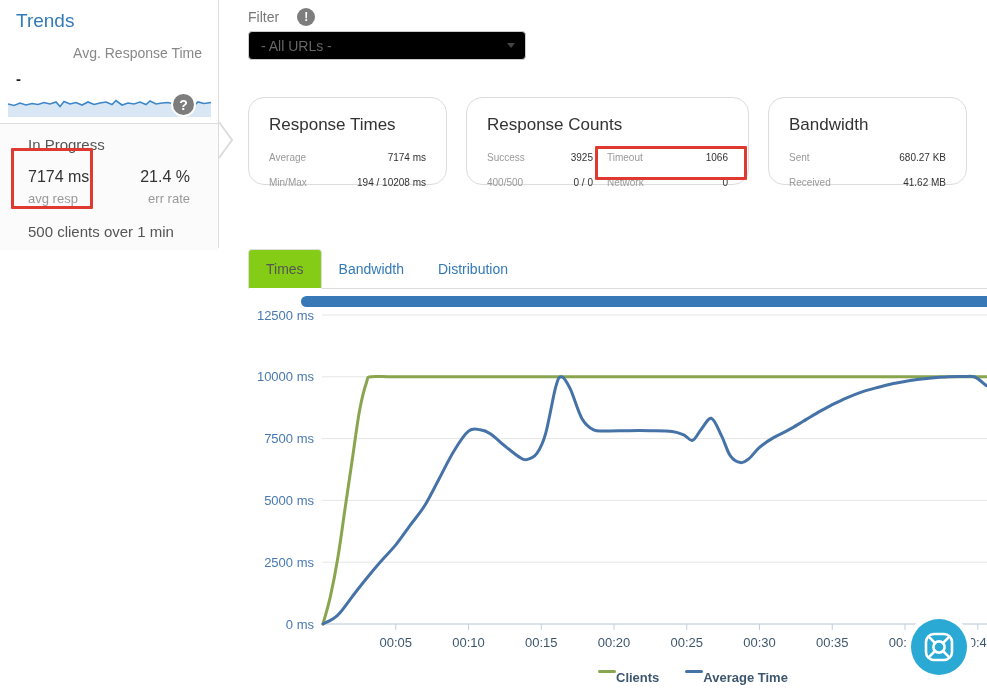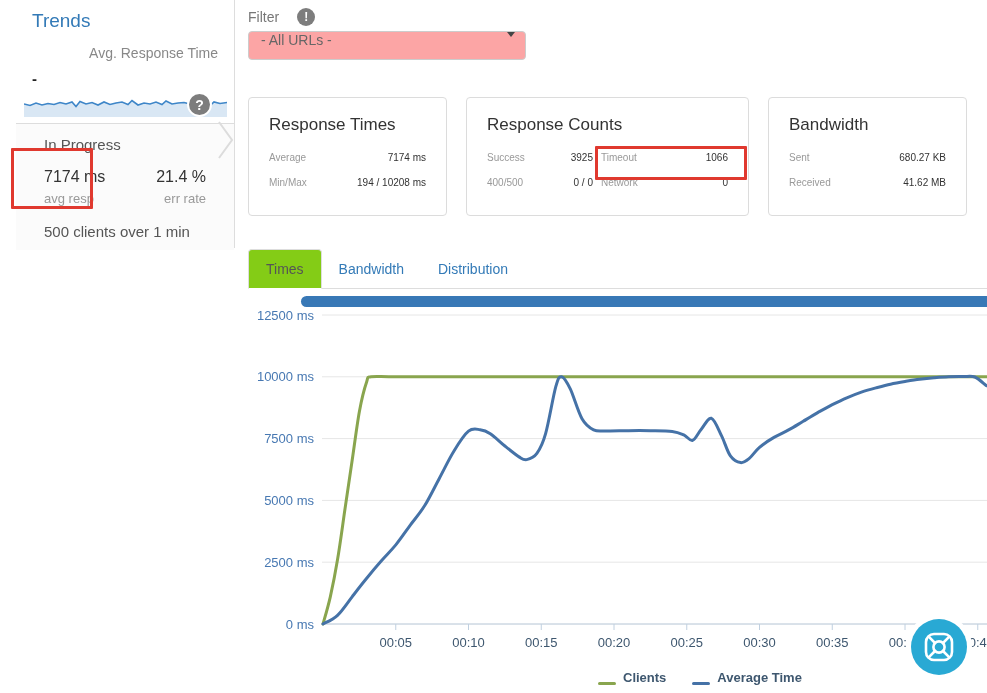--- a/index.html
+++ b/index.html
@@ -1,21 +1,21 @@
 <!DOCTYPE html>
 <html style="--link-blue: #337ab7; --progress-bar: #3878b6; --highlight-red: #e0392f; --help-widget: #29a9d4; --y-label: #4778b2; --x-label: #3E576F; --grid-line: #e6e6e6; --axis-line: #C0D0E0; --sparkline-stroke: #3e86c8; --sparkline-fill: #d9e7f4;"><head>
 <meta charset="utf-8">
 <style>
   html,body{margin:0;padding:0;}
   body{width:987px;height:693px;position:relative;overflow:hidden;background:#fff;
        font-family:"Liberation Sans",sans-serif;color:#333;}
   .abs{position:absolute;}
 
   
-  .left-panel{left:16px;top:0;width:219px;height:248px;background:#fff;
+  .left-panel{left:0;top:0;width:219px;height:248px;background:#fff;
               border-right:1px solid #ddd;border-bottom:1px solid #ddd;box-sizing:border-box;}
   .trends{padding:10px 16px 6px;position:relative;}
   .trends-title{font-size:19px;color:var(--link-blue);margin:0 0 13px;font-weight:400;}
   .trends-sub{font-size:14px;color:#888;margin-bottom:9px;text-align:right;}
   .trends-val{font-size:15px;font-weight:bold;color:#222;margin-bottom:3px;}
   .spark-wrap{position:relative;width:203px;height:27px;margin-left:-8px;}
   .help-badge{position:absolute;right:15px;top:2px;width:25px;height:25px;border-radius:50%;
               background:#7d7d7d;color:#fff;font-weight:bold;font-size:14px;
               display:flex;align-items:center;justify-content:center;border:2px solid #fff;box-sizing:border-box;}
   .in-progress{border-top:1px solid #ddd;background:#fbfbfb;padding:12px 28px 10px;}
@@ -29,50 +29,50 @@
 
   
   .hl-box{border:3px solid var(--highlight-red);border-radius:1px;pointer-events:none;z-index:30;}
   .hl-avg{left:11px;top:148px;width:76px;height:55px;}
   .hl-timeout{left:595px;top:146px;width:146px;height:28px;}
 
   
   .filter-row{left:248px;top:8px;display:flex;align-items:center;gap:18px;font-size:14px;color:#777;}
   .alert-badge{width:18px;height:18px;border-radius:50%;background:#7d7d7d;color:#fff;
                font-weight:bold;font-size:12px;display:flex;align-items:center;justify-content:center;}
-  .select-box{left:248px;top:31px;width:278px;height:29px;background:#fca5a5;border:1px solid #ccc;
-              border-radius:4px;box-sizing:border-box;display:flex;align-items:flex-start;
+  .select-box{left:248px;top:31px;width:278px;height:29px;background:#000000;border:1px solid #ccc;
+              border-radius:4px;box-sizing:border-box;display:flex;align-items:center;
               padding:0 10px 0 12px;font-size:14px;color:#666;cursor:pointer;}
   .select-box .caret{margin-left:auto;width:0;height:0;border-left:4.5px solid transparent;
               border-right:4.5px solid transparent;border-top:5px solid #444;}
 
   
-  .card{top:97px;height:119px;background:#fff;border:1px solid #dcdcdc;border-radius:4px;
+  .card{top:97px;height:88px;background:#fff;border:1px solid #dcdcdc;border-radius:16px;
         box-sizing:border-box;padding:17px 20px 0;}
   .card-rt{left:248px;width:199px;}
   .card-rc{left:466px;width:283px;}
   .card-bw{left:768px;width:199px;}
   .card h3{margin:0 0 17px;font-size:17px;font-weight:400;color:#333;}
   .kv{display:flex;justify-content:space-between;font-size:10px;margin-bottom:14px;}
   .kv .lbl{color:#999;}
   .kv .val{color:#333;}
-  .rc-grid{display:grid;grid-template-columns:106px 1fr;column-gap:8px;}
+  .rc-grid{display:grid;grid-template-columns:106px 1fr;column-gap:14px;}
 
   
   .tabs{left:248px;top:249px;right:0;display:flex;border-bottom:1px solid #ddd;align-items:flex-end;}
   .tab{padding:10px 17px 9px;font-size:14px;color:var(--link-blue);cursor:pointer;line-height:19px;}
   .tab.active{background:#84cc16;border:1px solid #ddd;border-bottom:1px solid #fff;
               border-radius:4px 4px 0 0;color:#555;margin-bottom:-1px;}
 
   
   .prog{left:301px;top:296px;width:686px;height:11px;background:var(--progress-bar);
         border-radius:6px 0 0 6px;}
   .chart{left:248px;top:308px;width:739px;height:384px;overflow:hidden;}
   .legend{left:598px;top:670px;display:flex;gap:26px;align-items:center;}
-  .legend-item{display:flex;align-items:flex-end;gap:7px;font-size:13px;font-weight:bold;color:#3E576F;}
+  .legend-item{display:flex;align-items:flex-start;font-size:13px;font-weight:bold;color:#3E576F;}
   .swatch{width:18px;height:3px;border-radius:2px;}
 
   
   .buoy{left:911px;top:619px;width:56px;height:56px;border-radius:50%;background:var(--help-widget);
         box-shadow:0 0 0 5px #fff;z-index:40;display:flex;align-items:center;justify-content:center;cursor:pointer;}
 </style>
 </head>
 <body>
 
 <aside class="abs left-panel">

